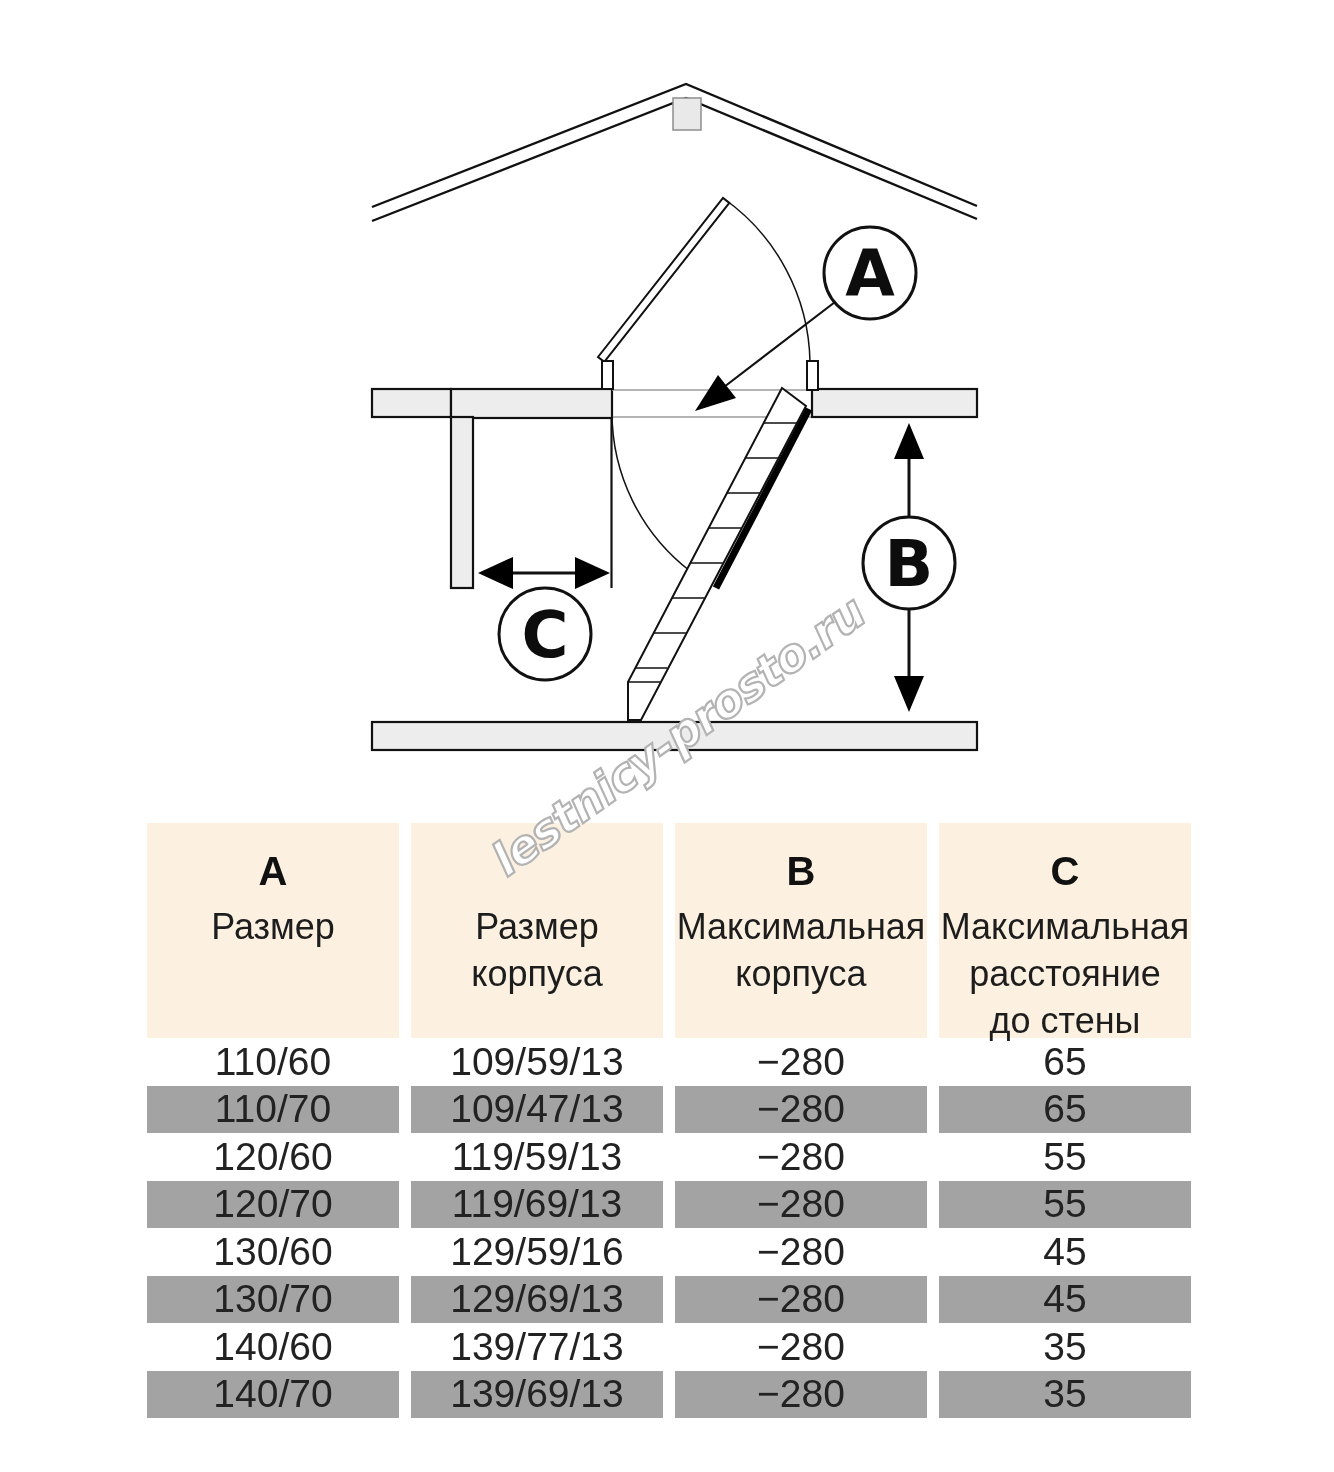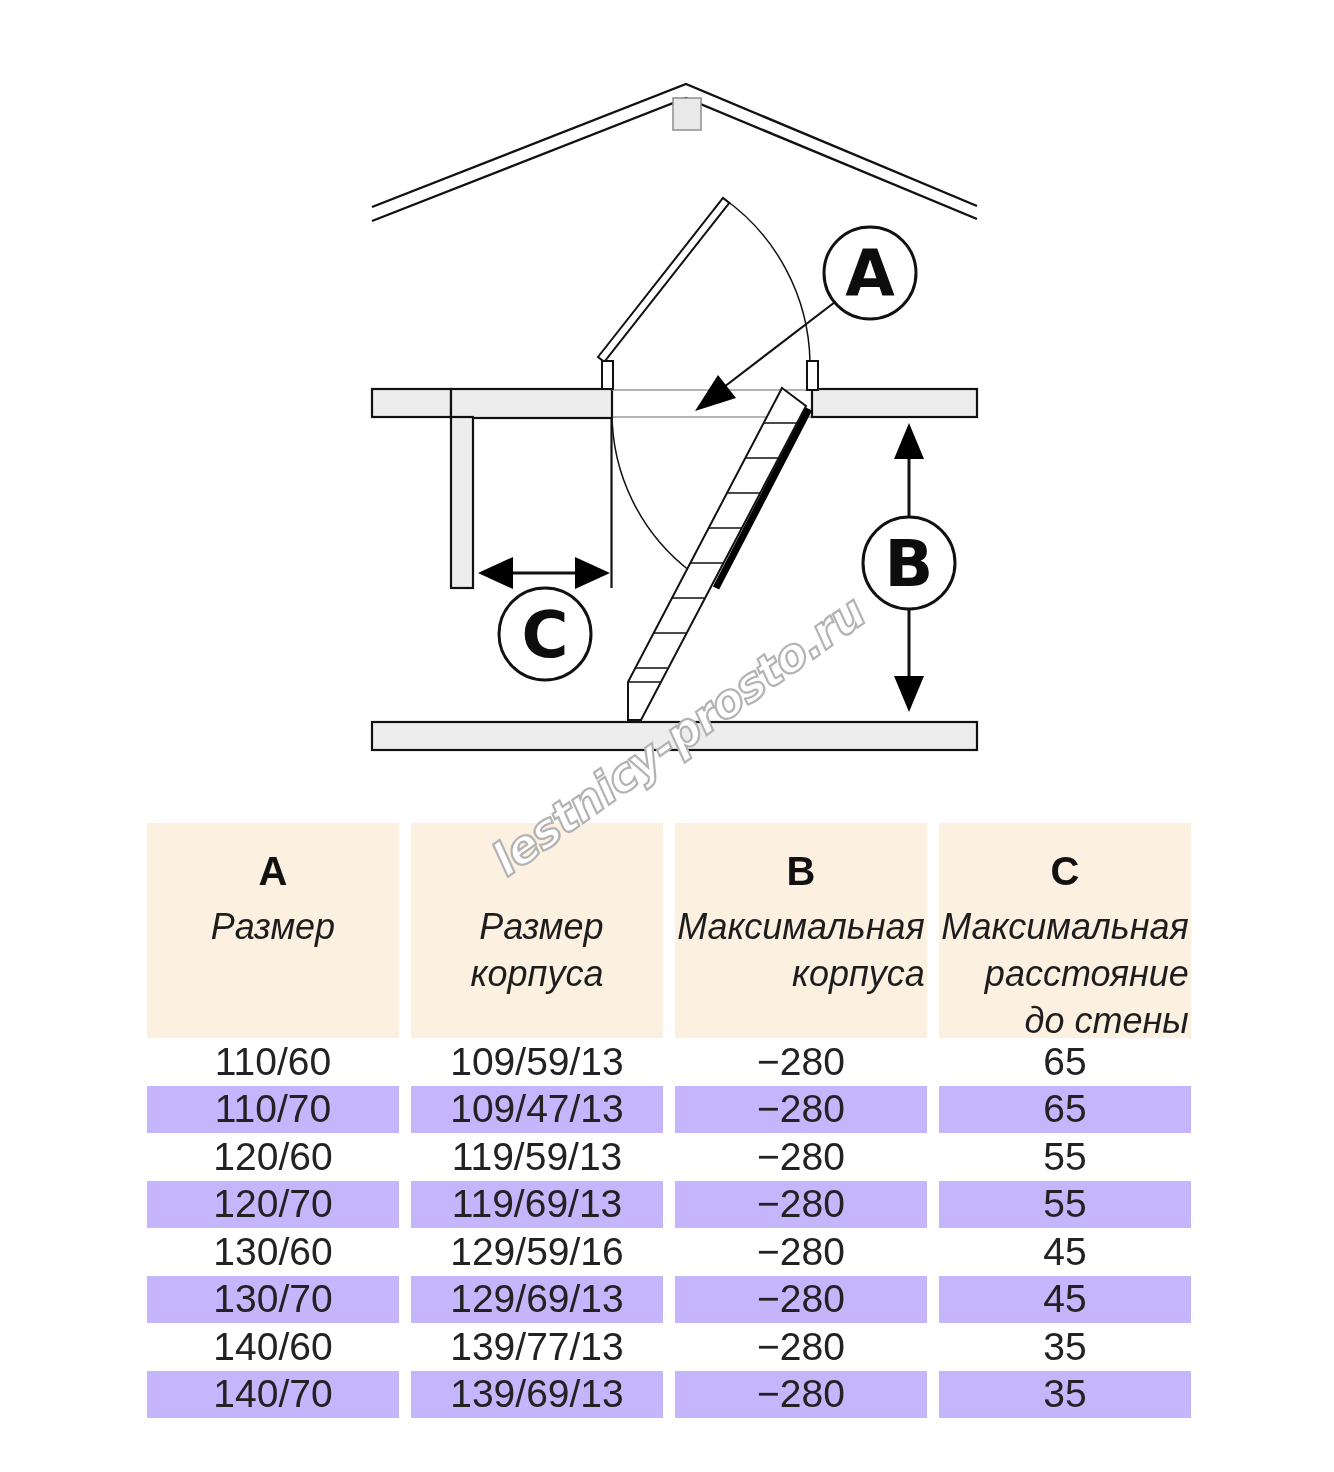--- a/index.html
+++ b/index.html
@@ -26,26 +26,26 @@
     grid-template-rows:215px repeat(8,47.5px);
     z-index:10;
   }
   .th{
     background:#FCF1E1;text-align:center;padding-top:26px;box-sizing:border-box;
   }
   .th-letter{
     font-size:40px;line-height:44px;height:44px;font-weight:bold;color:#111;
   }
   .th-desc{margin-top:10px;font-size:36px;line-height:47px;color:#1d1d1d;}
-  .th-desc-inner{display:inline-block;text-align:right;font-style:italic;}
+  .th-desc-inner{display:inline-block;text-align:center;}
   .td{
     display:flex;align-items:center;justify-content:center;
     font-size:39px;color:#222;
   }
-  .td.alt{background:#c4b5fd;}
+  .td.alt{background:#a3a3a3;}
 </style>
 </head>
 <body>
 
 <div class="stage">
 
   <svg width="1334" height="820" viewBox="0 0 1334 820">
 
     <g>
       <path d="M372,207 L686,84 L977,206" fill="none" stroke="#111" stroke-width="2.4"></path>

